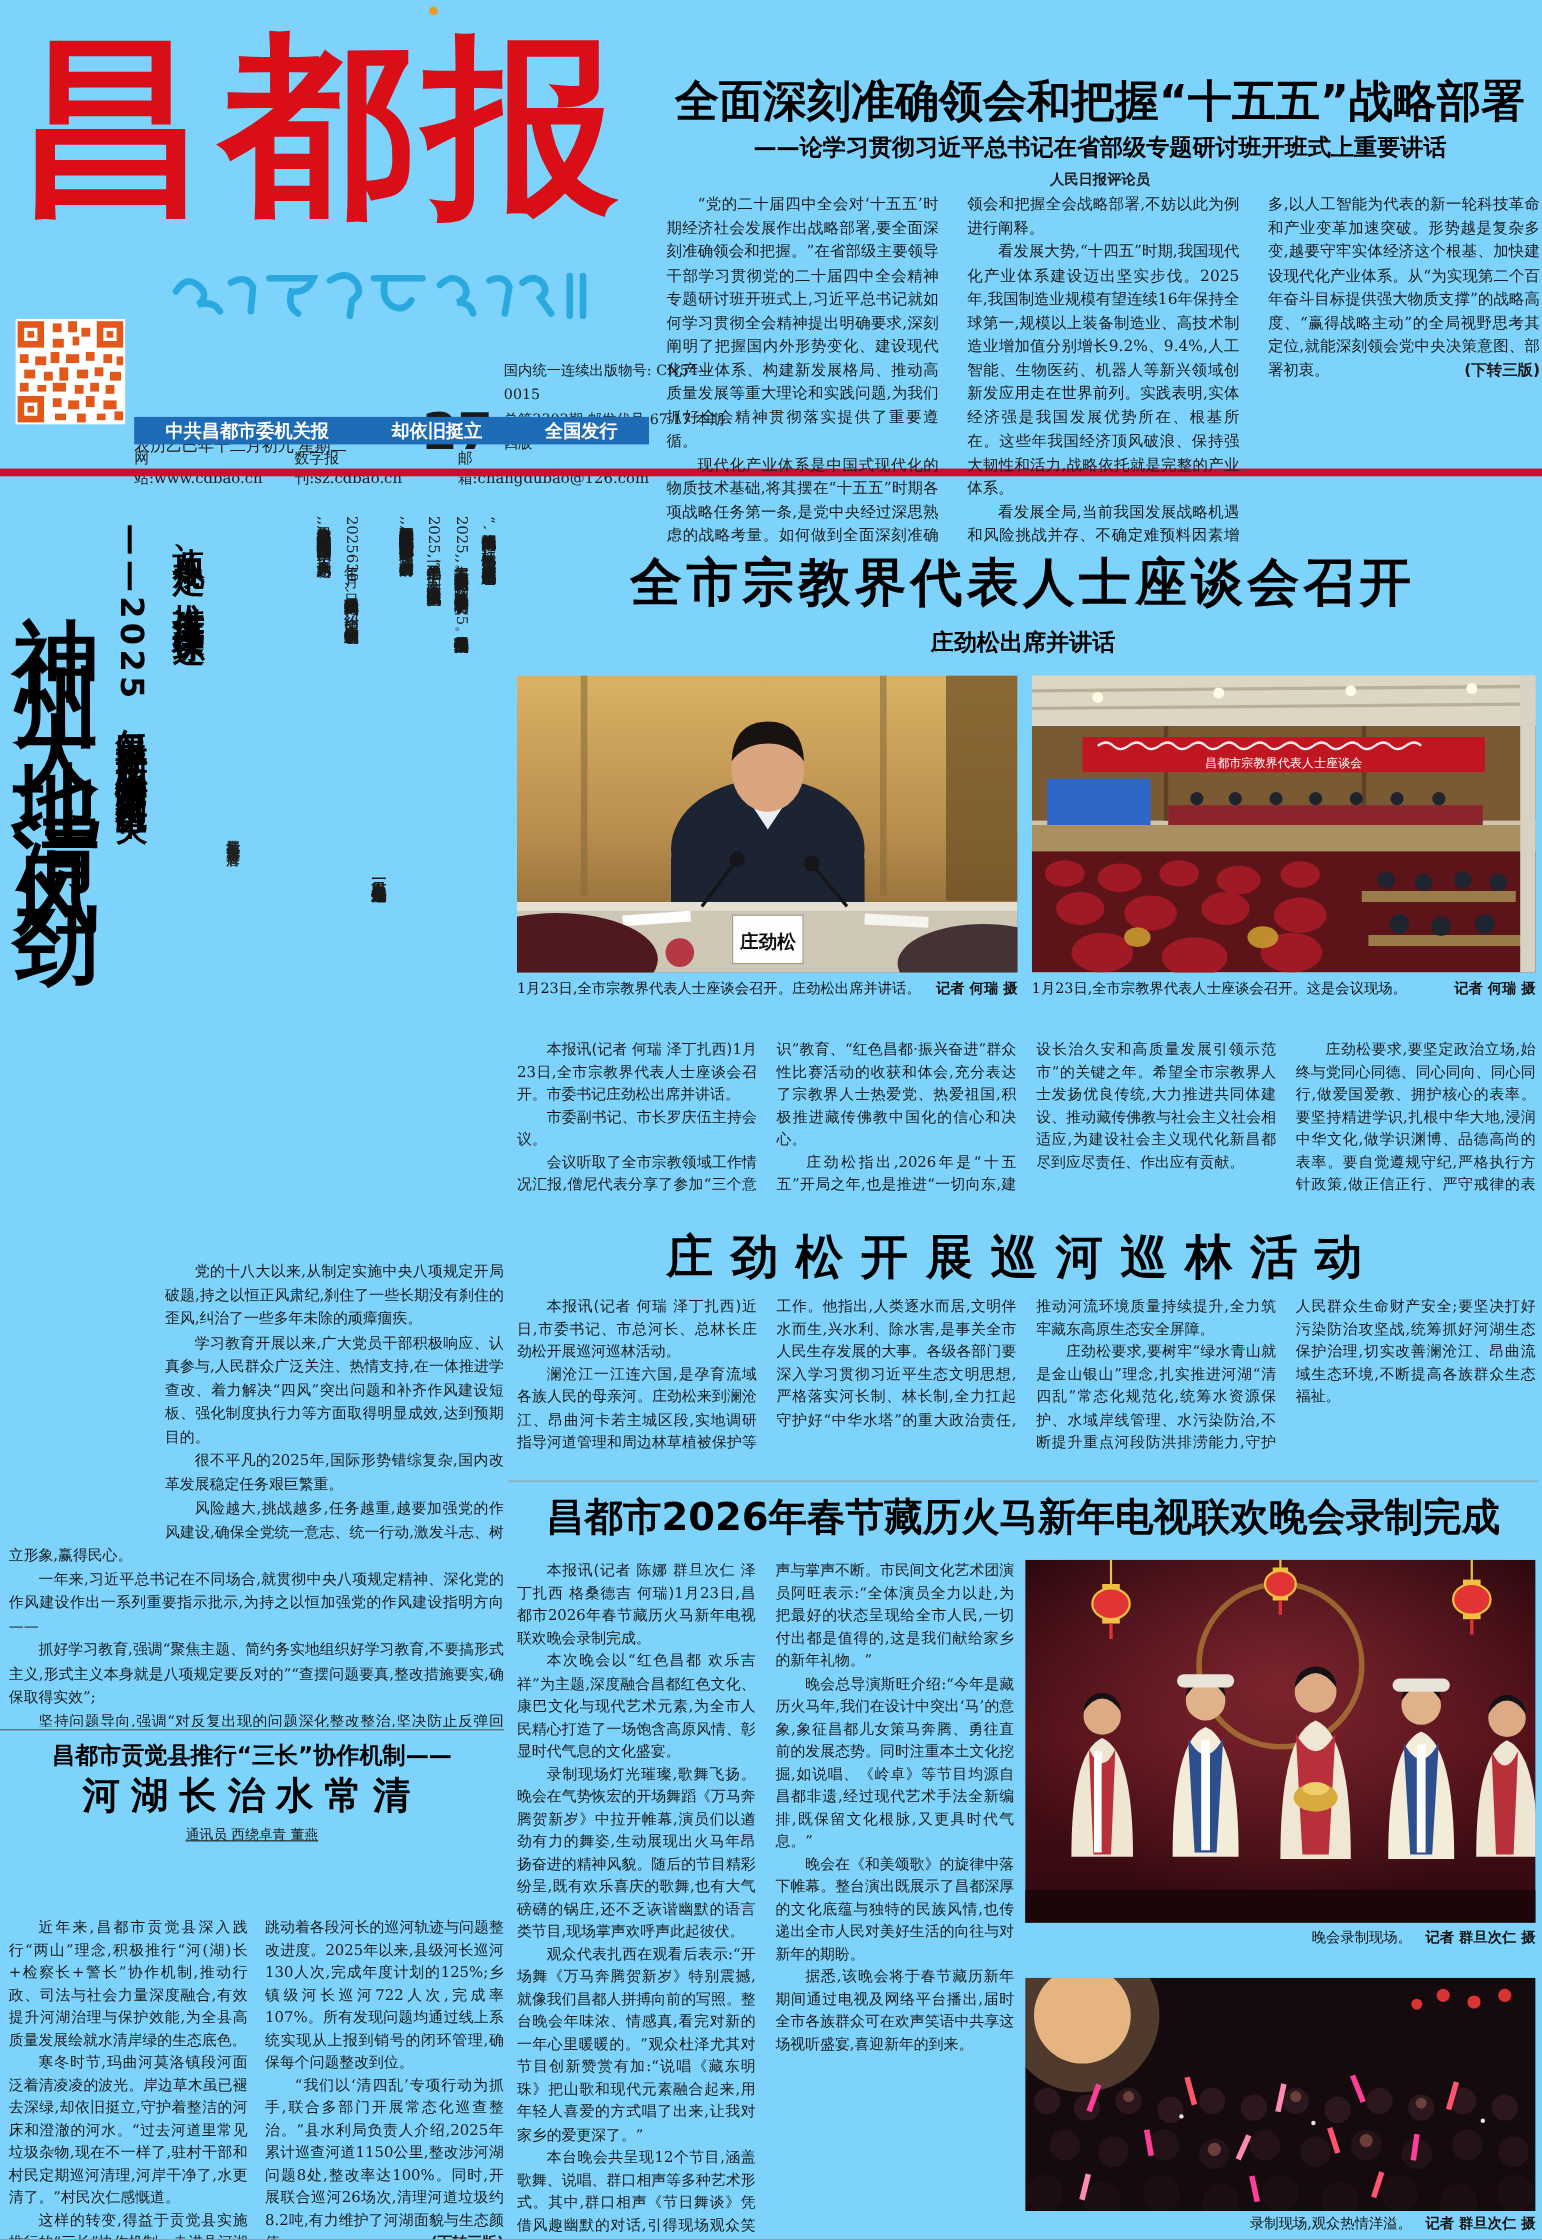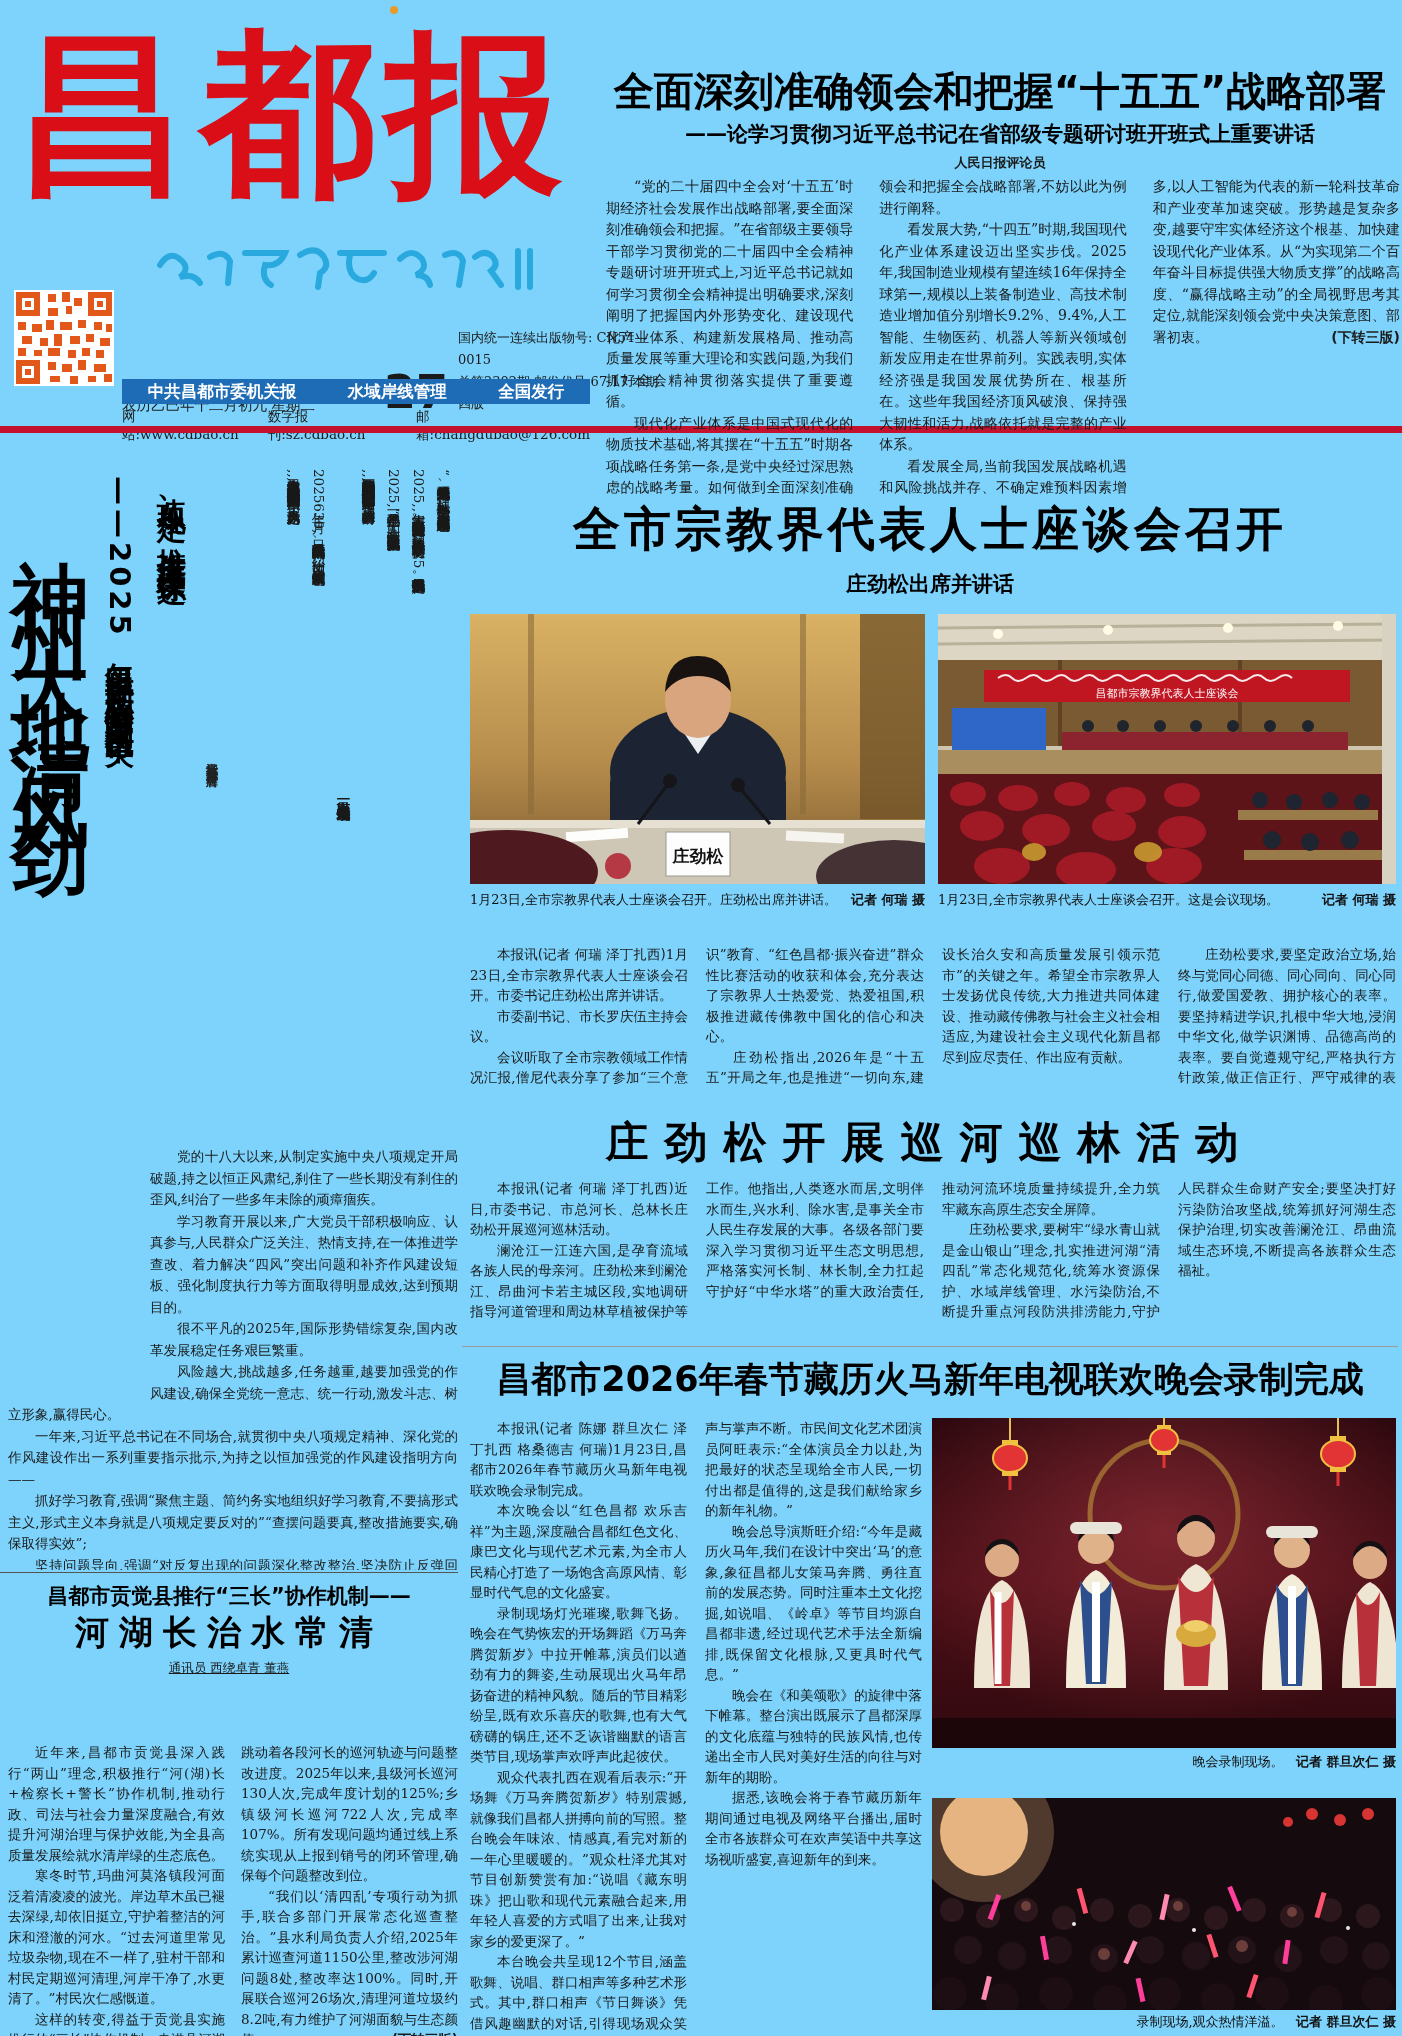--- a/index.html
+++ b/index.html
@@ -109,21 +109,21 @@
       <div>农历乙巳年十二月初九 星期二</div>
     </div>
     <div class="issue">27</div>
     <div style="flex:1;font-size:13px;line-height:22px;">
       <div>国内统一连续出版物号: CN54—0015</div>
       <div>总第2302期 邮发代号:67-17 本期四版</div>
     </div>
   </div>
   <div class="abs orgbar" style="left:122px;top:379px;width:468px;">
     <span>中共昌都市委机关报</span>
-    <span>水域岸线管理</span>
+    <span>却依旧挺立</span>
     <span>全国发行</span>
   </div>
   <div class="abs contacts" style="left:122px;top:408px;width:468px;gap:29px;">
     <span>网 站:www.cdbao.cn</span>
     <span>数字报刊:sz.cdbao.cn</span>
     <span>邮 箱:changdubao@126.com</span>
   </div>
 
   <div class="abs redrule" style="left:0;top:426px;width:1402px;height:7px;"></div>
 

